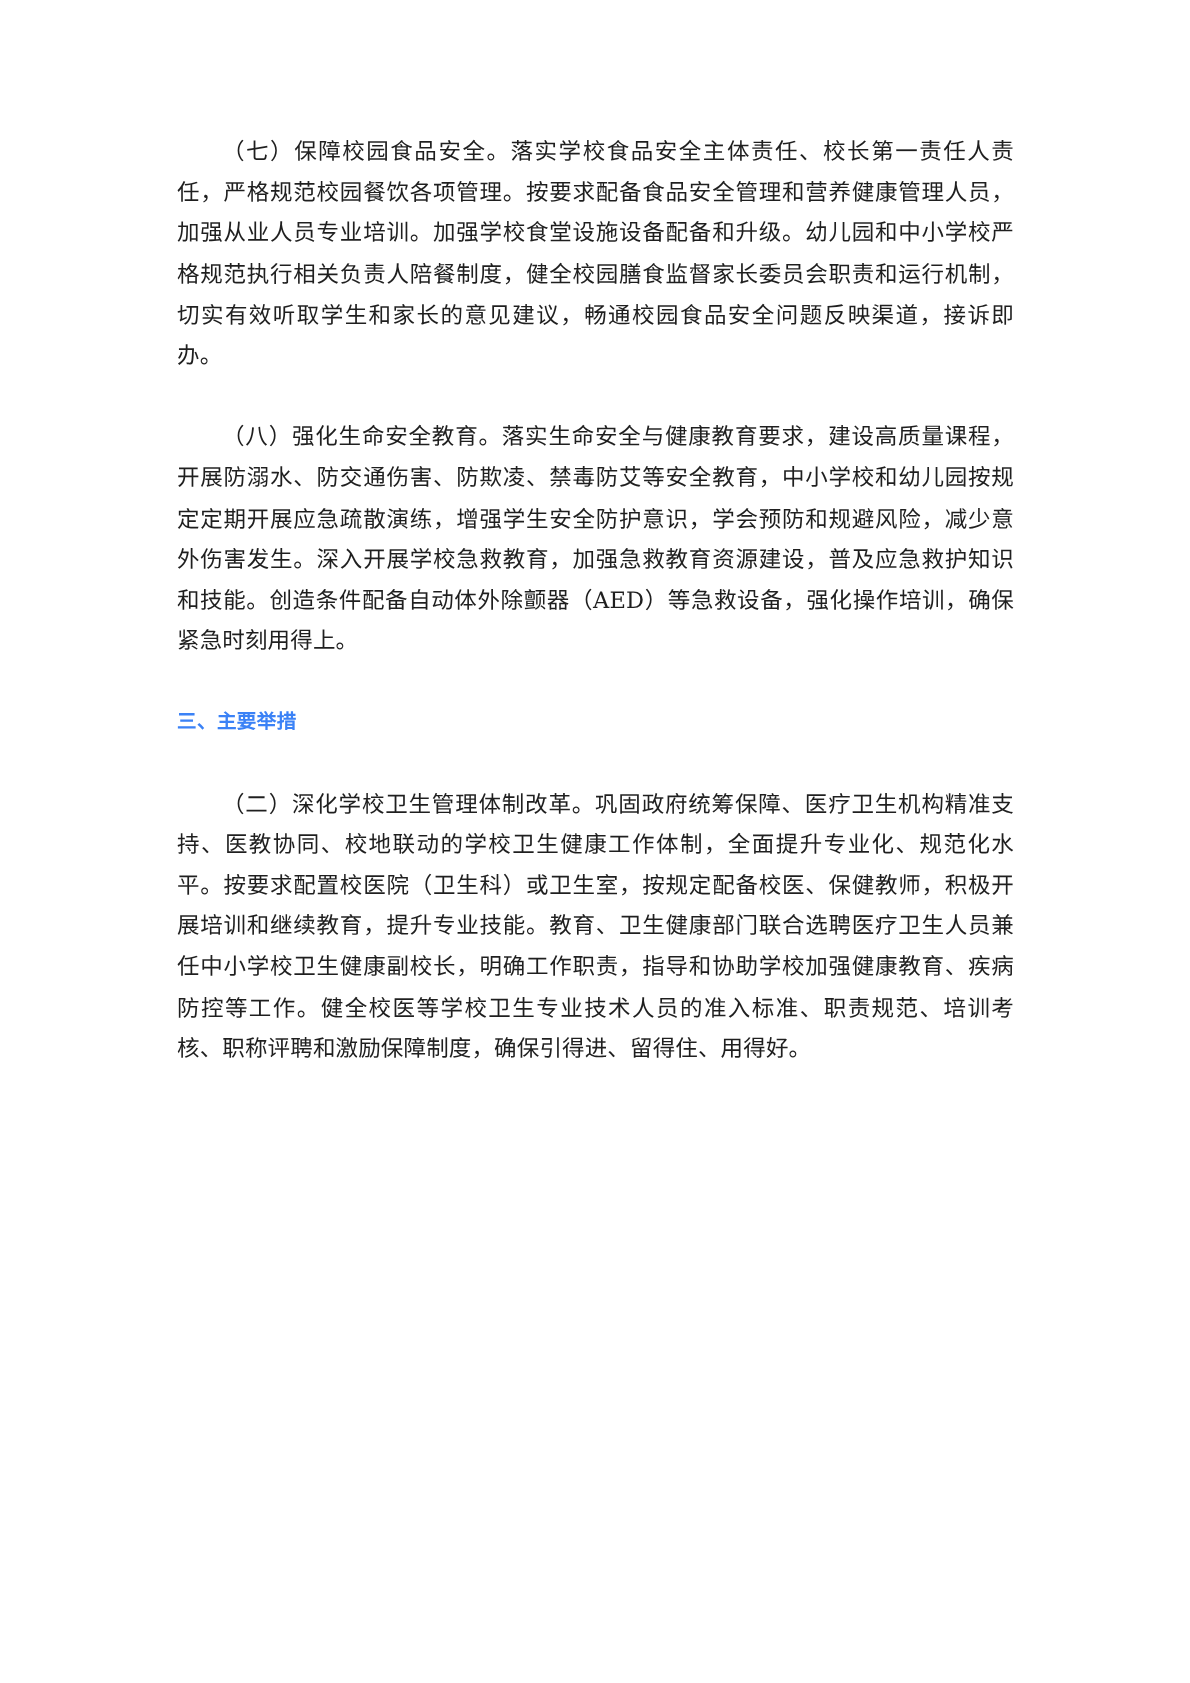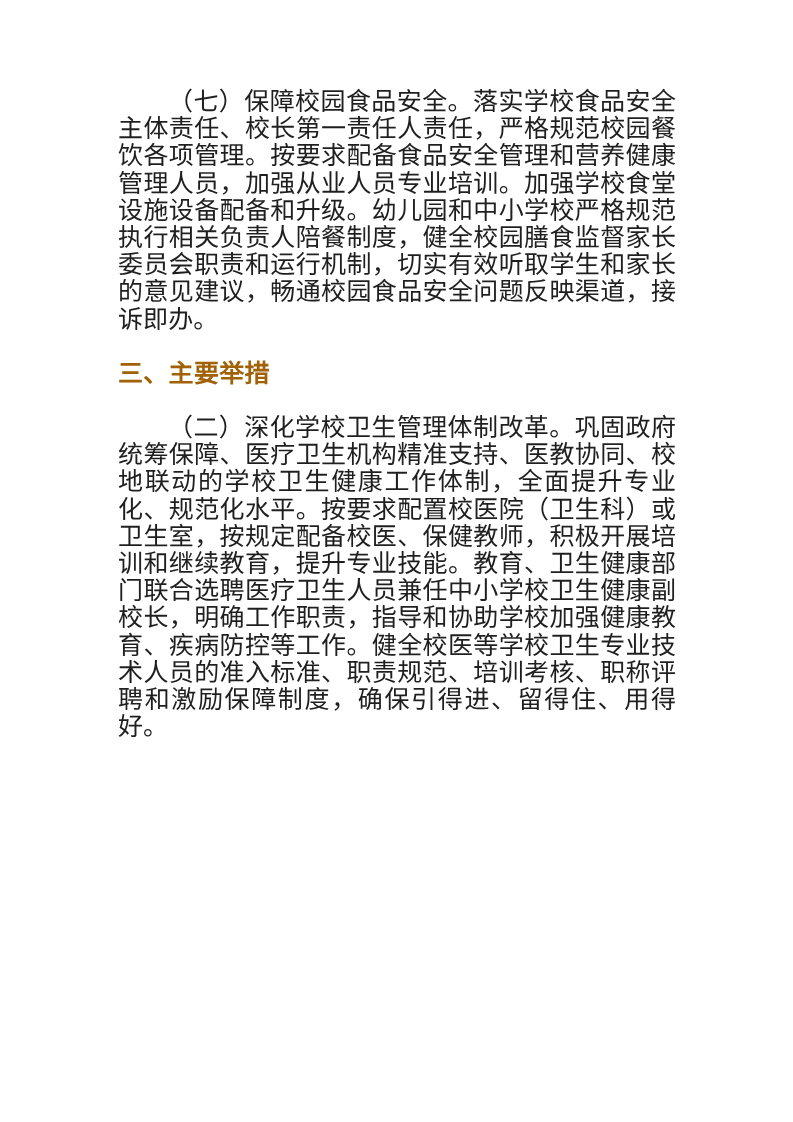--- a/index.html
+++ b/index.html
@@ -22,54 +22,55 @@
     box-sizing: border-box;
   }
   .content {
     position: absolute;
     left: 118px;
     top: 88px;
     width: 558px;
   }
   .para {
     font-family: "DejaVu Serif", "Liberation Serif", serif;
-    font-size: 25px;
+    font-size: 15px;
     line-height: 27.2px;
     color: #1f1f1f;
     text-align: justify;
     text-justify: inter-character;
     text-indent: 2em;
     margin: 0 0 27px 0;
     letter-spacing: 0.1px;
     word-break: break-all;
     overflow-wrap: anywhere;
     white-space: normal;
   }
   .para:last-child {
     margin-bottom: 0;
   }
   .heading {
     font-family: "DejaVu Sans", "Liberation Sans", sans-serif;
-    font-size: 25px;
+    font-size: 13px;
     line-height: 27.2px;
     font-weight: bold;
-    color: #a16207;
+    color: #3b82f6;
     margin: 0 0 27px 0;
     text-indent: 0;
     letter-spacing: 0.3px;
   }
 </style>
 </head>
 <body>
 
 <div class="page">
   <div class="content">
 
     <p class="para">（七）保障校园食品安全。落实学校食品安全主体责任、校长第一责任人责任，严格规范校园餐饮各项管理。按要求配备食品安全管理和营养健康管理人员，加强从业人员专业培训。加强学校食堂设施设备配备和升级。幼儿园和中小学校严格规范执行相关负责人陪餐制度，健全校园膳食监督家长委员会职责和运行机制，切实有效听取学生和家长的意见建议，畅通校园食品安全问题反映渠道，接诉即办。</p>
 
+    <p class="para">（八）强化生命安全教育。落实生命安全与健康教育要求，建设高质量课程，开展防溺水、防交通伤害、防欺凌、禁毒防艾等安全教育，中小学校和幼儿园按规定定期开展应急疏散演练，增强学生安全防护意识，学会预防和规避风险，减少意外伤害发生。深入开展学校急救教育，加强急救教育资源建设，普及应急救护知识和技能。创造条件配备自动体外除颤器（AED）等急救设备，强化操作培训，确保紧急时刻用得上。</p>
 
     <h2 class="heading">三、主要举措</h2>
 
 
     <p class="para">（二）深化学校卫生管理体制改革。巩固政府统筹保障、医疗卫生机构精准支持、医教协同、校地联动的学校卫生健康工作体制，全面提升专业化、规范化水平。按要求配置校医院（卫生科）或卫生室，按规定配备校医、保健教师，积极开展培训和继续教育，提升专业技能。教育、卫生健康部门联合选聘医疗卫生人员兼任中小学校卫生健康副校长，明确工作职责，指导和协助学校加强健康教育、疾病防控等工作。健全校医等学校卫生专业技术人员的准入标准、职责规范、培训考核、职称评聘和激励保障制度，确保引得进、留得住、用得好。</p>
 
   </div>
 </div>
 
 </body></html>

